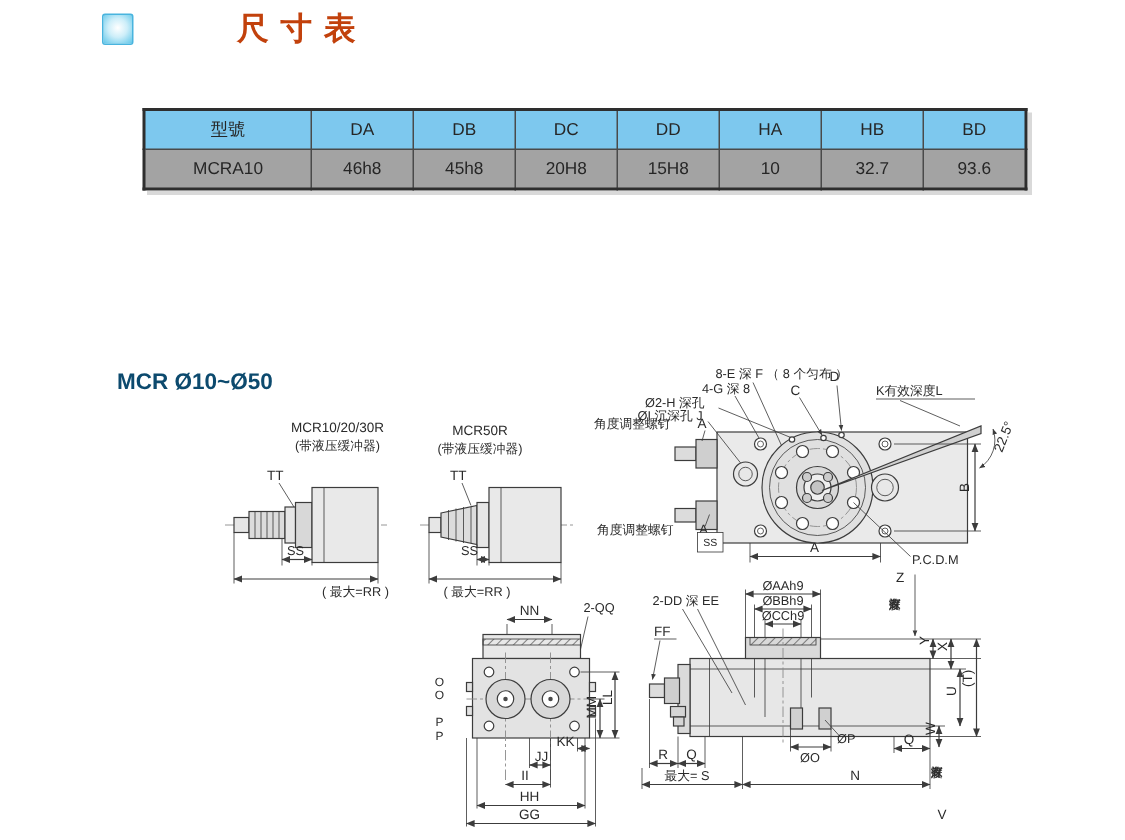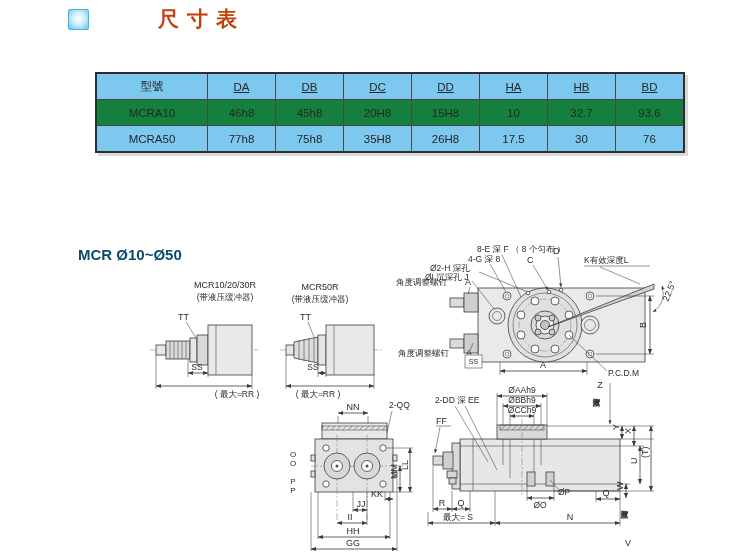--- a/index.html
+++ b/index.html
@@ -20,23 +20,23 @@
   table.dim-table{
     position:absolute;left:95px;top:72px;border-collapse:collapse;
     box-shadow:3px 3px 0 0 #d9d9d9;
   }
   table.dim-table th, table.dim-table td{
     border:1px solid #4a4a4a;text-align:center;vertical-align:middle;
     font-size:11.5px;font-weight:normal;color:#262626;height:25px;padding:0 2px;
   }
   table.dim-table{border:2px solid #2e2e2e;padding-left:16px;}
   .col-model{width:106px;}
-  .col-dim{width:63px;text-decoration:underline;}
+  .col-dim{width:63px;}
   tr.blue th, tr.blue td{background:#7dc8ee;}
-  tr.white td{background:#15803d;}
+  tr.white td{background:#a3a3a3;}
   .section-heading{
     position:absolute;left:78px;top:246px;
     font-size:15px;font-weight:bold;color:#0c4a6e;
   }
   svg.drawings{position:absolute;left:0;top:240px;}
   svg text{fill:#2a2a2a;stroke:none;font-size:8.5px;font-family:"Liberation Sans","DejaVu Sans",sans-serif;}
   svg text.m{text-anchor:middle;}
   svg text.lt{font-size:9px;}
   svg text.sm{font-size:7px;}
   svg text.vert{writing-mode:vertical-rl;text-orientation:upright;font-size:8px;}
@@ -64,30 +64,20 @@
     </tr>
     <tr class="white">
       <td>MCRA10</td>
       <td>46h8</td>
       <td>45h8</td>
       <td>20H8</td>
       <td>15H8</td>
       <td>10</td>
       <td>32.7</td>
       <td>93.6</td>
-    </tr>
-    <tr class="blue">
-      <td>MCRA50</td>
-      <td>77h8</td>
-      <td>75h8</td>
-      <td>35H8</td>
-      <td>26H8</td>
-      <td>17.5</td>
-      <td>30</td>
-      <td>76</td>
     </tr>
   </tbody>
 </table>
 
 <div class="section-heading">MCR Ø10~Ø50</div>
 
 <svg class="drawings" width="750" height="320" viewBox="0 0 750 320">
   <defs>
     <marker id="ar" viewBox="0 0 10 10" refX="9" refY="5" markerWidth="7.5" markerHeight="7.5" orient="auto-start-reverse">
       <path d="M0 1.2 L9.5 5 L0 8.8 z" fill="#3c3c3c"></path>

